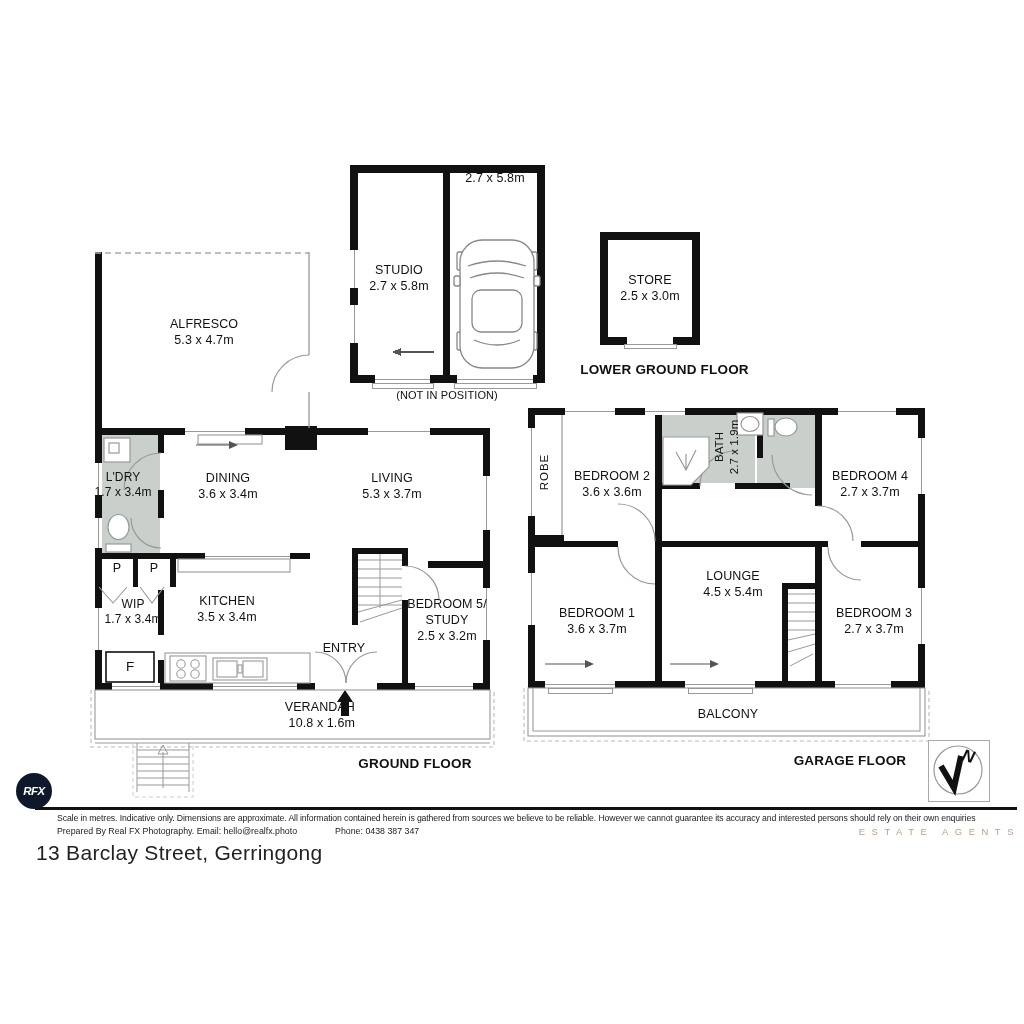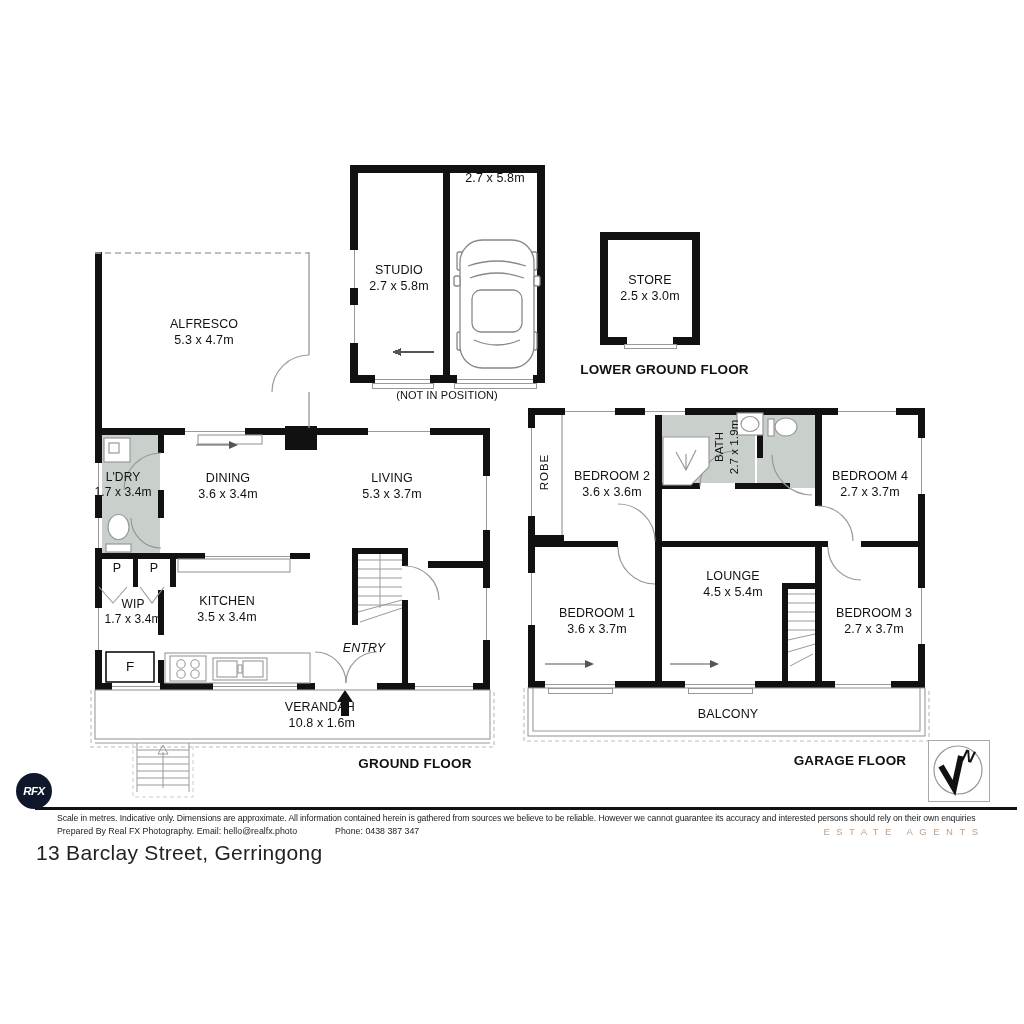--- a/index.html
+++ b/index.html
@@ -19,21 +19,21 @@
        color:#fff;font-weight:bold;font-style:italic;font-size:11.5px;text-align:center;line-height:36px;letter-spacing:-.5px;}
   .disc1{position:absolute;left:57px;top:813px;width:960px;font-size:8.7px;letter-spacing:-.12px;white-space:nowrap;color:#1c1c1c;}
   .disc2{position:absolute;left:57px;top:826px;font-size:8.8px;color:#1c1c1c;white-space:nowrap;}
   .disc2 .ph{margin-left:38px;}
   .addr{position:absolute;left:36px;top:841px;font-size:21px;color:#222;letter-spacing:.3px;}
   .mcg{position:absolute;left:788px;top:822px;width:232px;text-align:center;}
   .mcg-name{font-family:"Liberation Serif",serif;font-size:34px;color:#1d3a33;line-height:1.1;}
   .mcg-i{position:relative;display:inline-block;}
   .mcg-i::before{content:'';position:absolute;left:50%;transform:translateX(-50%);top:3px;width:5px;height:5px;
                  border-radius:50%;background:#cc4b3c;}
-  .mcg-tag{margin-top:4px;font-size:9.5px;letter-spacing:6.5px;color:#c79d7e;white-space:nowrap;}
+  .mcg-tag{margin-top:4px;font-size:9.5px;letter-spacing:6.5px;color:#c79d7e;white-space:nowrap;text-align:right;}
 </style>
 </head>
 <body>
 
 <div class="canvas">
 
 <svg class="plan" width="1024" height="1024" viewBox="0 0 1024 1024">
 
   <g shape-rendering="crispEdges">
     <g fill="#111">
@@ -353,24 +353,28 @@
   <span>P</span>
 </div>
 <div class="rlabel" style="left:98px;top:597px;width:70px;font-size:12px;">
   <span class="nm">WIP</span>
   <span class="dm">1.7 x 3.4m</span>
 </div>
 <div class="rlabel" style="left:177px;top:593px;width:100px;">
   <span class="nm">KITCHEN</span>
   <span class="dm">3.5 x 3.4m</span>
 </div>
+<div class="rlabel" style="left:401px;top:596px;width:92px;">
+  <span class="nm">BEDROOM 5/ STUDY</span>
+  <span class="dm">2.5 x 3.2m</span>
+</div>
 <div class="plabel" style="left:106px;top:654px;width:48px;line-height:26px;font-size:13.5px;">
   <span>F</span>
 </div>
-<div class="rlabel" style="left:324px;top:640px;width:80px;font-style:italic;">
+<div class="rlabel" style="left:304px;top:640px;width:80px;">
   <span>ENTRY</span>
 </div>
 <div class="rlabel" style="left:255px;top:699px;width:100px;text-align:right;">
   <span class="nm">VERANDAH</span>
   <span class="dm">10.8 x 1.6m</span>
 </div>
 <div class="floorlabel right" style="left:340px;top:756px;width:150px;">
   <span>GROUND FLOOR</span>
 </div>
 

